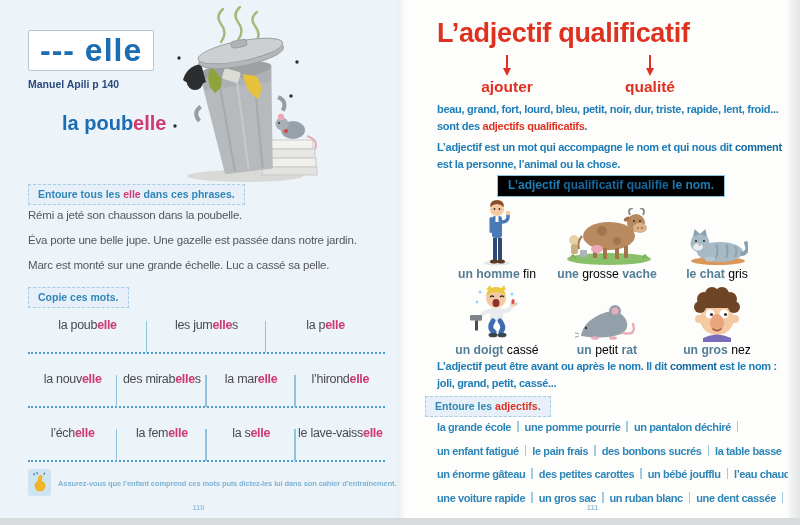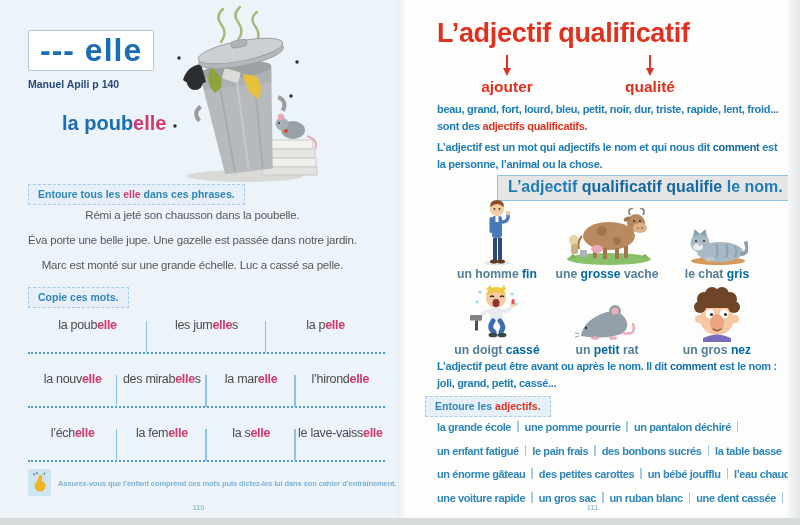--- a/index.html
+++ b/index.html
@@ -17,21 +17,21 @@
   .sound-box { position:absolute; left:28px; top:30px; height:41px; background:#ffffff;
                border:1.5px solid #b9c7d3; border-radius:2px; padding:0 11px;
                font-size:32px; font-weight:800; color:#1b6db3; line-height:38px; letter-spacing:1px; }
   .manual-ref { position:absolute; left:28px; top:78px; font-size:10.5px; font-weight:700; color:#2b4a7d; }
   .trash-illu { position:absolute; left:145px; top:0; }
   .word-title { position:absolute; left:62px; top:112px; font-size:20px; font-weight:800; color:#1b6db3; }
   .hl-pink { color:#d03a70; font-weight:700; }
   .label-box { position:absolute; background:#e7f0f8; border:1px dashed #a7cce3; padding:3px 9px 4px;
                font-size:10.5px; font-weight:700; color:#2e86b8; white-space:nowrap; }
   .sentences { position:absolute; left:28px; top:209px; }
-  .sentence { font-size:11.5px; letter-spacing:-0.2px; color:#565759; margin-bottom:13px; white-space:nowrap;text-align:center; }
+  .sentence { font-size:11.5px; letter-spacing:-0.2px; color:#565759; margin-bottom:13px; white-space:nowrap; }
   .word-row { position:absolute; left:28px; width:357px; height:38px; display:flex;
               border-bottom:2px dotted #4f9cc9; }
   .word-cell { flex:1; position:relative; text-align:center; font-size:12.5px; letter-spacing:-0.3px;
                color:#4a4b4f; white-space:nowrap; padding-top:2px; }
   .word-cell:not(:last-child)::after { content:""; position:absolute; right:0; top:5px; bottom:-1px;
                width:1.5px; background:#8fc3e0; }
   .note { position:absolute; left:28px; top:469px; display:flex; align-items:flex-start; }
   .note-icon { width:23px; height:27px; background:#cfe4f3; border-radius:3px; margin-right:7px;
                display:flex; align-items:center; justify-content:center; }
   .note-text { font-size:7.5px; letter-spacing:-0.1px; color:#7fb3d4; font-weight:600;
@@ -45,29 +45,29 @@
   .arrow { position:absolute; top:55px; }
   .arrow-1 { left:105px; } .arrow-2 { left:248px; }
   .etym { position:absolute; top:78px; width:76px; text-align:center; font-size:15.5px;
           font-weight:800; color:#df3120; }
   .etym-1 { left:72px; } .etym-2 { left:215px; }
   .blue-para { position:absolute; left:40px; width:350px; font-size:11px; letter-spacing:-0.3px;
                line-height:1.55; font-weight:600; color:#1e7db6; }
   .para-intro { top:101px; } .para-def { top:139px; } .para-pos { top:358px; }
   .term-red { color:#df3120; font-weight:800; }
   .bold-blue { color:#15699e; font-weight:800; }
-  .rule-box { position:absolute; left:100px; top:175px; border:1.5px solid #8fc3e0; background:#e5e5e5;
-              padding:2px 10px 4px; font-size:16px; font-weight:600; color:#1e7db6; white-space:nowrap; }
+  .rule-box { position:absolute; left:100px; top:175px; border:1.5px solid #8fc3e0; background:#000000;
+              padding:2px 10px 4px; font-size:12px; font-weight:600; color:#1e7db6; white-space:nowrap; }
   .fig-row { position:absolute; left:45px; width:330px; display:flex; }
   .fig-row-1 { top:198px; height:68px; } .fig-row-2 { top:282px; height:60px; }
   .fig-cell { flex:1; display:flex; align-items:flex-end; justify-content:center; }
   .cap-row { position:absolute; left:45px; width:330px; display:flex; }
   .cap-row-1 { top:267px; } .cap-row-2 { top:343px; }
   .caption { flex:1; text-align:center; font-size:12.2px; font-weight:600; color:#547e95; white-space:nowrap; }
-  .adj { color:#0369a1; font-weight:700; }
+  .adj { color:#000000; font-weight:400; }
   .circle-box { left:28px; top:396px; }
   .ex-lines { position:absolute; left:40px; top:416px; width:350px; }
   .ex-line { font-size:11px; letter-spacing:-0.4px; font-weight:600; color:#2e86b8;
              height:23.5px; line-height:23.5px; white-space:nowrap; }
   .bar { display:inline-block; width:1.5px; height:11px; background:#9fcbe3;
          margin:0 6px; vertical-align:-1px; }
 </style>
 </head>
 <body>
 
@@ -195,21 +195,21 @@
     </svg>
     <svg class="arrow arrow-2" width="10" height="22" viewBox="0 0 10 22">
       <line x1="5" y1="0" x2="5" y2="14" stroke="#df3120" stroke-width="2"></line>
       <path d="M1,13 L9,13 L5,21 Z" fill="#df3120"></path>
     </svg>
     <div class="etym etym-1">ajouter</div>
     <div class="etym etym-2">qualité</div>
 
     <p class="blue-para para-intro"><span>beau, grand, fort, lourd, bleu, petit, noir, dur, triste, rapide, lent, froid... sont des </span><span class="term-red">adjectifs qualificatifs</span><span>.</span></p>
 
-    <p class="blue-para para-def"><span>L’adjectif est un mot qui adjectifs le nom et qui nous dit </span><span class="bold-blue">comment</span><span> est la personne, l’animal ou la chose.</span></p>
+    <p class="blue-para para-def"><span>L’adjectif est un mot qui accompagne le nom et qui nous dit </span><span class="bold-blue">comment</span><span> est la personne, l’animal ou la chose.</span></p>
 
     <div class="rule-box"><span>L’adjectif </span><span class="bold-blue">qualificatif qualifie</span><span> le nom.</span></div>
 
     <div class="fig-row fig-row-1">
       <div class="fig-cell">
         <svg width="44" height="66" viewBox="0 0 44 66">
           <ellipse cx="22" cy="63" rx="13" ry="2.5" fill="#e2e6e9"></ellipse>
           <circle cx="22" cy="9" r="7" fill="#f5c9a2"></circle>
           <path d="M15,7 Q15,0 22,0 Q29,0 29,7 Q25,4 22,4 Q19,4 15,7 Z" fill="#8a4f2a"></path>
           <circle cx="19.5" cy="9" r="0.9" fill="#333"></circle>

